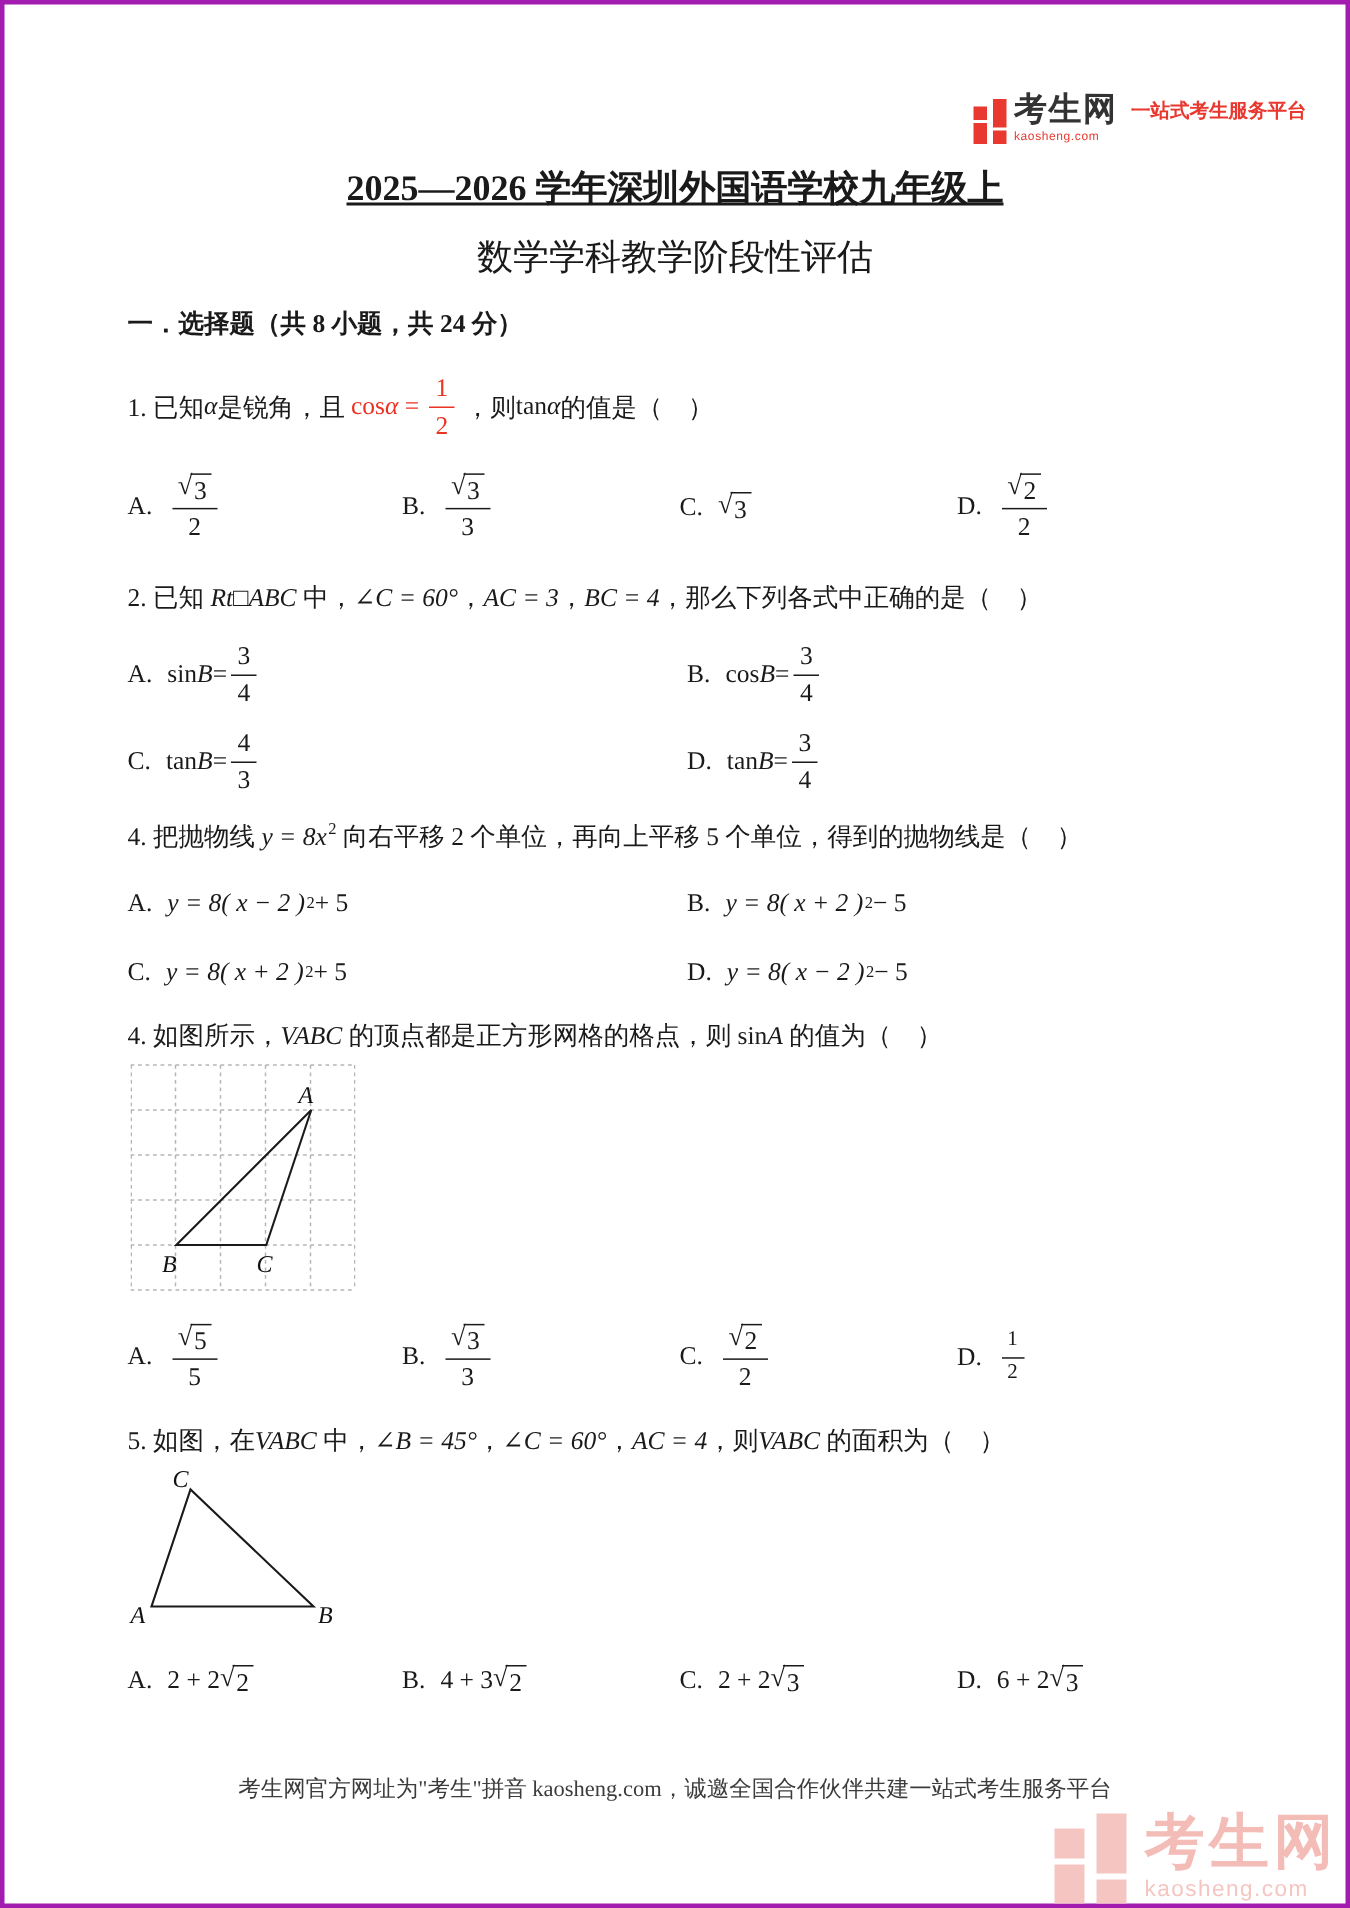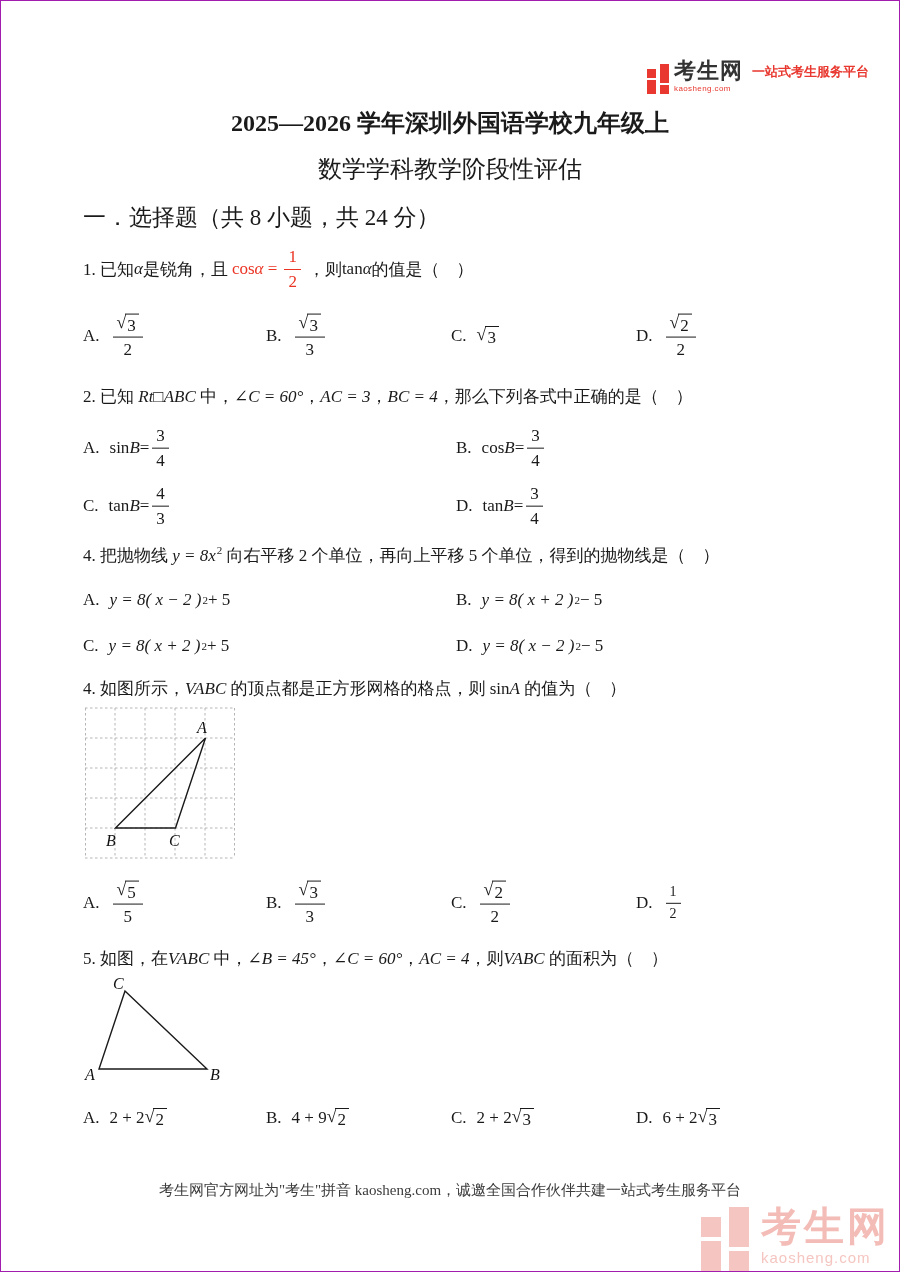--- a/index.html
+++ b/index.html
@@ -1,35 +1,35 @@
 <!DOCTYPE html>
 <html><head>
 <meta charset="utf-8">
 <style>
   html,body { margin:0; padding:0; background:#e9e9e9; }
   .page { position:relative; width:900px; height:1272px; background:#ffffff;
           font-family:"Liberation Serif","DejaVu Serif",serif; color:#1a1a1a;
-          overflow:hidden; border:1px solid #a21caf; box-sizing:border-box; margin:0 auto; }
+          overflow:hidden; border:3px solid #a21caf; box-sizing:border-box; margin:0 auto; }
 
   
   .hlogo { position:absolute; top:58px; left:646px; display:flex; align-items:flex-start; }
   .hl-icon { position:relative; width:22px; height:30px; margin-top:5px; }
   .hb { position:absolute; background:#e8382f; }
   .hb1 { left:0; top:5px; width:9px; height:9px; }
   .hb2 { left:0; top:16px; width:9px; height:14px; }
   .hb3 { left:13px; top:0; width:9px; height:19px; }
   .hb4 { left:13px; top:21px; width:9px; height:9px; }
   .hl-mid { margin-left:5px; }
   .hl-brand { font-size:22px; font-weight:bold; color:#333; line-height:1.1; font-family:"Liberation Sans",sans-serif; letter-spacing:1px; }
   .hl-domain { font-size:8px; color:#e8382f; letter-spacing:.4px; margin-top:1px; font-family:"Liberation Sans",sans-serif; }
   .hl-tag { margin-left:9px; color:#e8382f; font-size:13px; margin-top:4px; font-weight:bold; }
 
-  .t1 { position:absolute; top:106px; left:0; width:100%; text-align:center; font-size:24px; font-weight:bold; margin:0; }
+  .t1 { position:absolute; top:106px; left:0; width:100%; text-align:center; font-size:24px; font-weight:bold; margin:0;text-decoration:underline; }
   .t2 { position:absolute; top:152px; left:0; width:100%; text-align:center; font-size:24px; font-weight:normal; margin:0; }
-  .sec { position:absolute; top:201px; left:82px; font-size:23px; font-weight:normal; }
+  .sec { position:absolute; top:201px; left:82px; font-size:17px; font-weight:bold; }
 
   .stem { position:absolute; left:82px; font-size:17px; white-space:nowrap; }
   .q1stem { top:238px; height:60px; display:flex; align-items:center; }
   .s2 { top:384px; } .s3 { top:543px; } .s4 { top:676px; } .s5 { top:946px; }
 
   .mi { font-style:italic; }
   sup.sq { font-size:11px; line-height:0; margin-left:1px; }
 
   .frac { display:inline-flex; flex-direction:column; align-items:center; line-height:1.05;
           font-size:17px; vertical-align:middle; margin:0 3px; }
@@ -328,21 +328,21 @@
     <span class="opt c0">
       <span class="olabel">A.</span>
       <span>2 + 2</span>
         <span class="sqrt">
           <span class="sg">√</span>
           <span class="sv">2</span>
         </span>
     </span>
     <span class="opt c1">
       <span class="olabel">B.</span>
-      <span>4 + 9</span>
+      <span>4 + 3</span>
         <span class="sqrt">
           <span class="sg">√</span>
           <span class="sv">2</span>
         </span>
     </span>
     <span class="opt c2">
       <span class="olabel">C.</span>
       <span>2 + 2</span>
         <span class="sqrt">
           <span class="sg">√</span>

